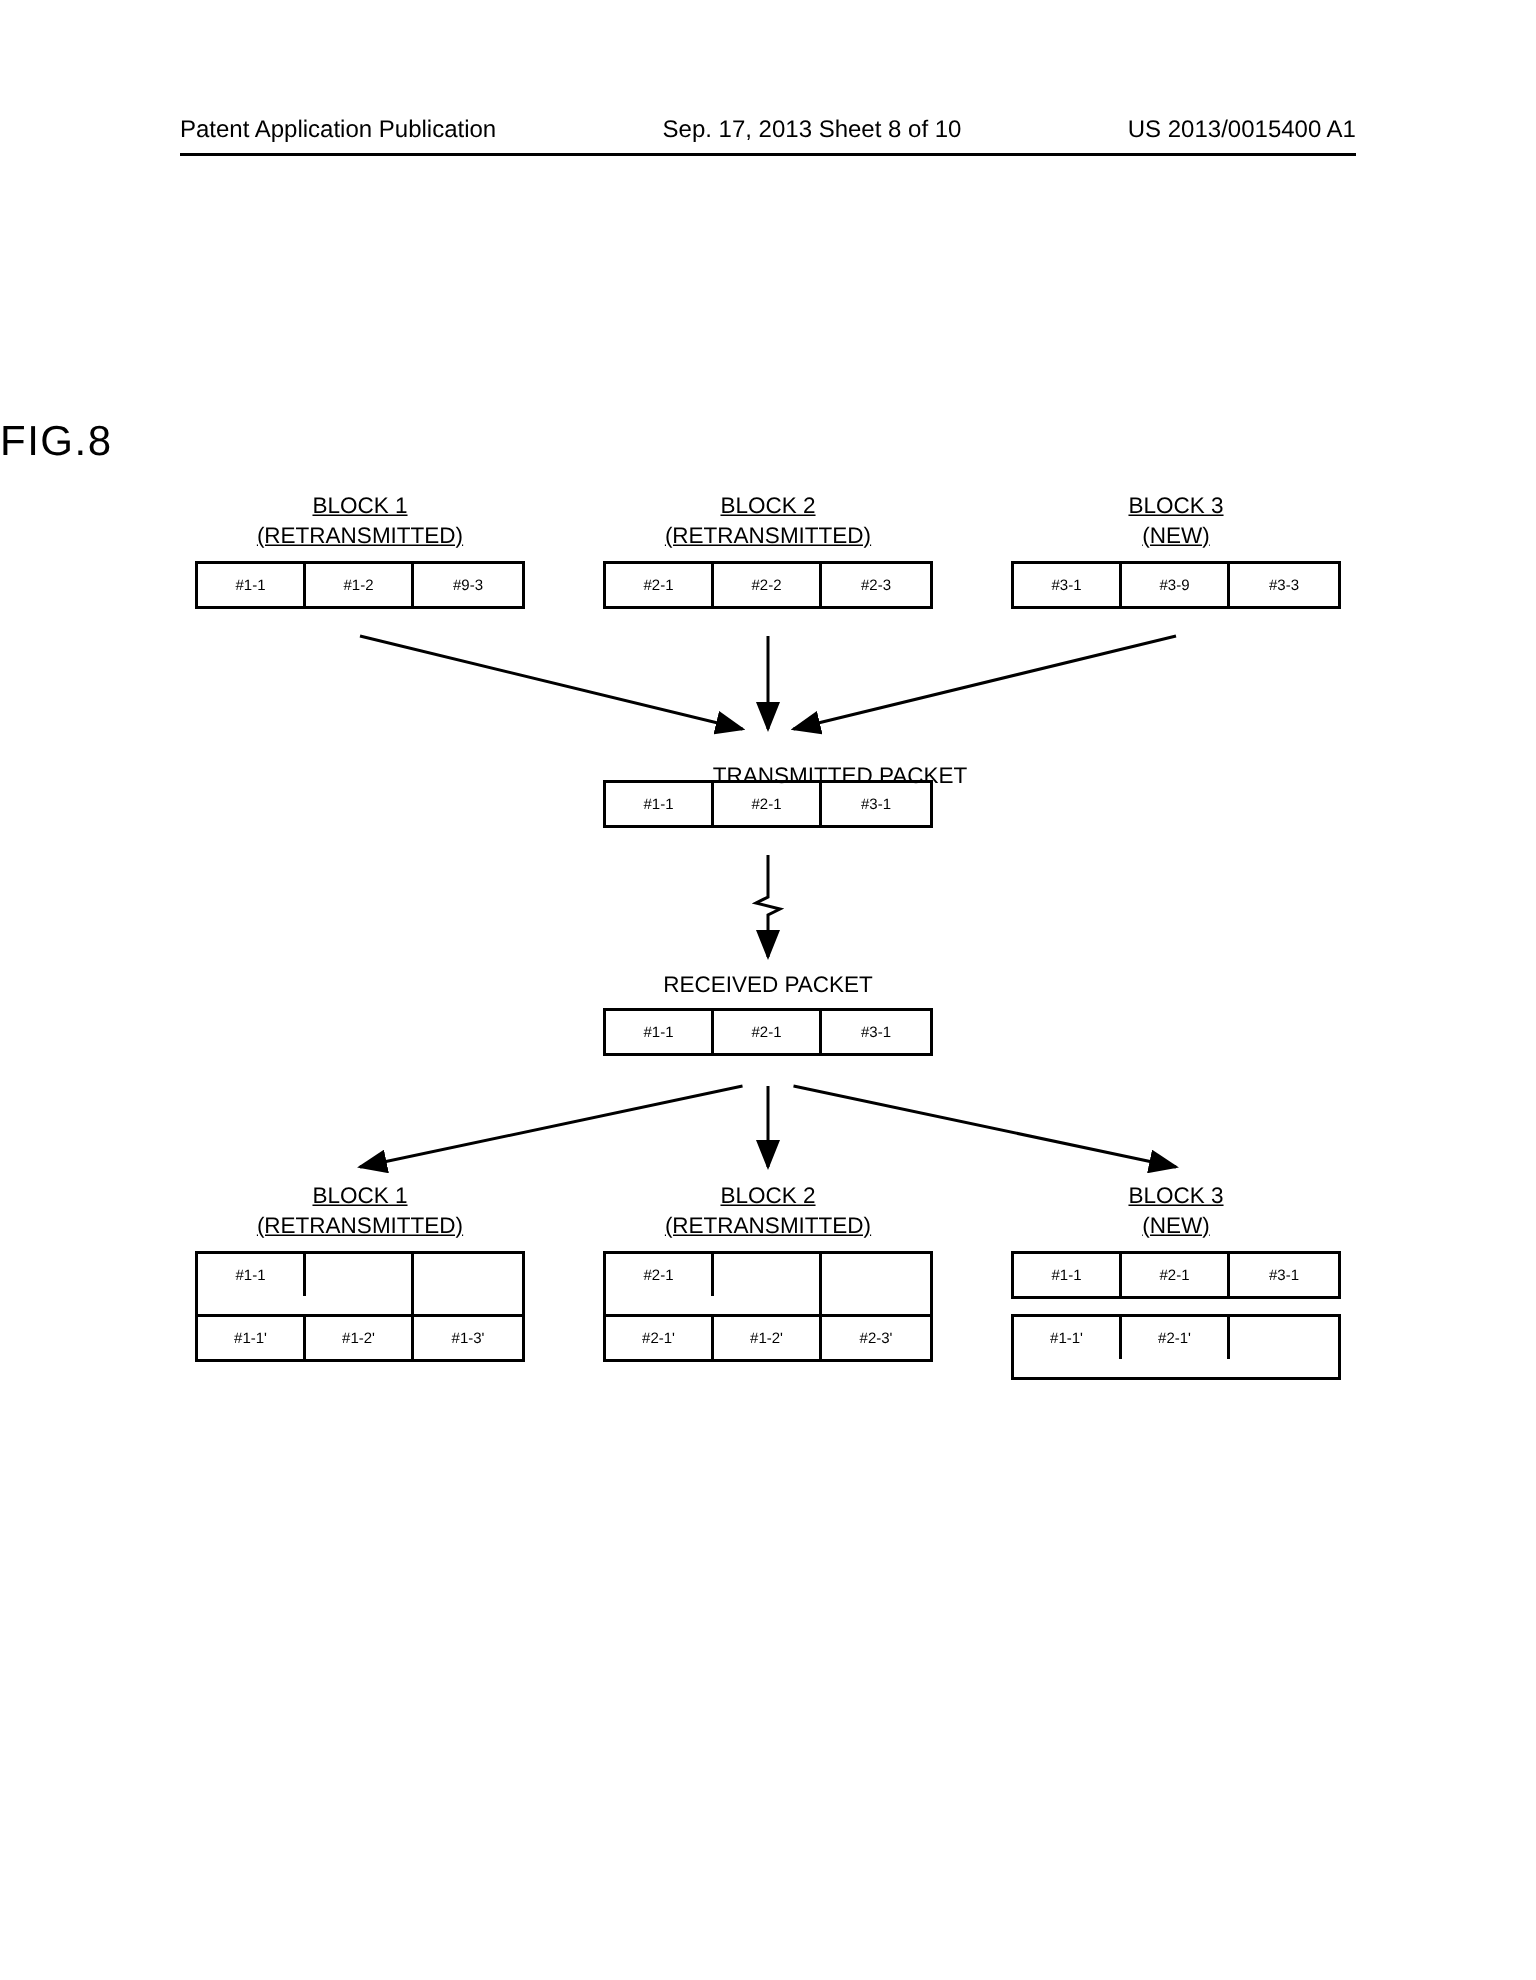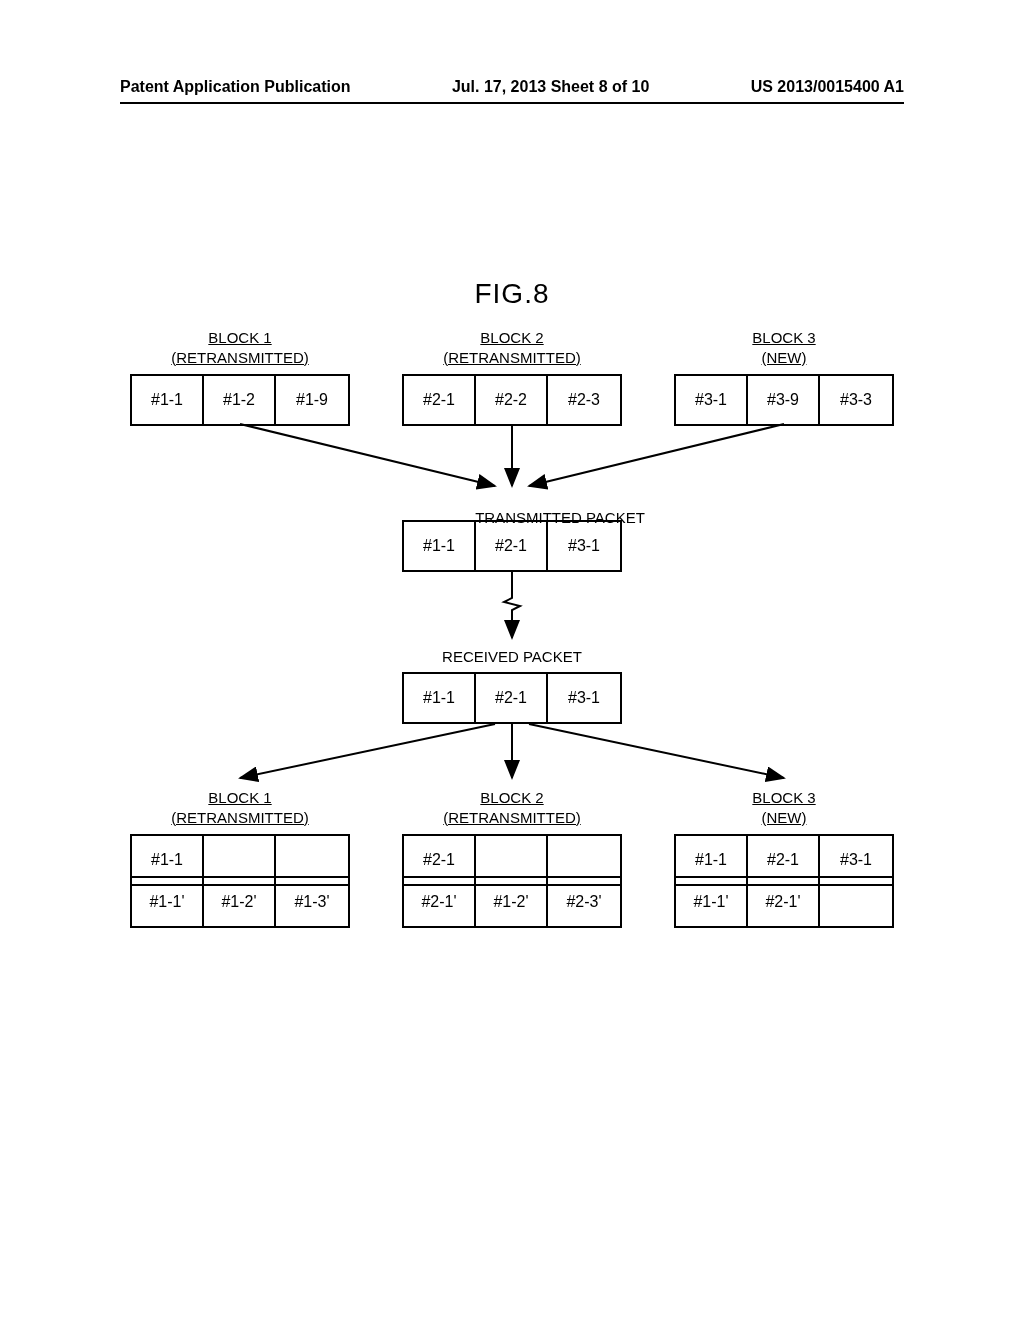--- a/index.html
+++ b/index.html
@@ -12,60 +12,59 @@
   }
   .header {
     position: absolute;
     top: 78px;
     left: 0;
     width: 1024px;
     display: flex;
     justify-content: space-between;
     padding: 0 120px;
     font-size: 16px;
-    font-weight: bold;
+    font-weight: normal;
   }
   .header-rule {
     position: absolute;
     top: 102px;
     left: 120px;
     width: 784px;
     height: 2px;
     background: #000;
   }
   .figure-title {
     position: absolute;
     top: 278px;
     left: 0;
     width: 1024px;
-    text-align: center;
     font-size: 28px;
     font-weight: normal;
     letter-spacing: 1px;
   }
   .block-label {
     position: absolute;
     width: 220px;
     text-align: center;
     font-size: 15px;
     line-height: 1.3;
     text-decoration: underline;
   }
   .block-row {
     position: absolute;
     display: flex;
     border: 2px solid #000;
   }
   .cell {
     width: 72px;
-    height: 48px;
+    height: 28px;
     display: flex;
     align-items: center;
     justify-content: center;
-    font-size: 16px;
+    font-size: 10px;
     border-right: 2px solid #000;
   }
   .cell:last-child { border-right: none; }
   .empty-cell {
     width: 72px;
     height: 40px;
     border-right: 2px solid #000;
   }
   .empty-cell:last-child { border-right: none; }
   .packet-label {
@@ -84,21 +83,21 @@
     top: 0;
     left: 0;
     pointer-events: none;
   }
 </style>
 </head>
 <body>
 
 <div class="header">
   <span>Patent Application Publication</span>
-  <span>Jul. 17, 2013  Sheet 8 of 10</span>
+  <span>Sep. 17, 2013  Sheet 8 of 10</span>
   <span>US 2013/0015400 A1</span>
 </div>
 <div class="header-rule"></div>
 
 <div class="figure-title">FIG.8</div>
 
 <div class="block-label" style="top:328px; left:130px;">
   <span>BLOCK 1</span><br>
   <span>(RETRANSMITTED)</span>
 </div>
@@ -107,21 +106,21 @@
   <span>(RETRANSMITTED)</span>
 </div>
 <div class="block-label" style="top:328px; left:674px;">
   <span>BLOCK 3</span><br>
   <span>(NEW)</span>
 </div>
 
 <div class="block-row" style="top:374px; left:130px;">
   <div class="cell">#1-1</div>
   <div class="cell">#1-2</div>
-  <div class="cell">#1-9</div>
+  <div class="cell">#9-3</div>
 </div>
 <div class="block-row" style="top:374px; left:402px;">
   <div class="cell">#2-1</div>
   <div class="cell">#2-2</div>
   <div class="cell">#2-3</div>
 </div>
 <div class="block-row" style="top:374px; left:674px;">
   <div class="cell">#3-1</div>
   <div class="cell">#3-9</div>
   <div class="cell">#3-3</div>

